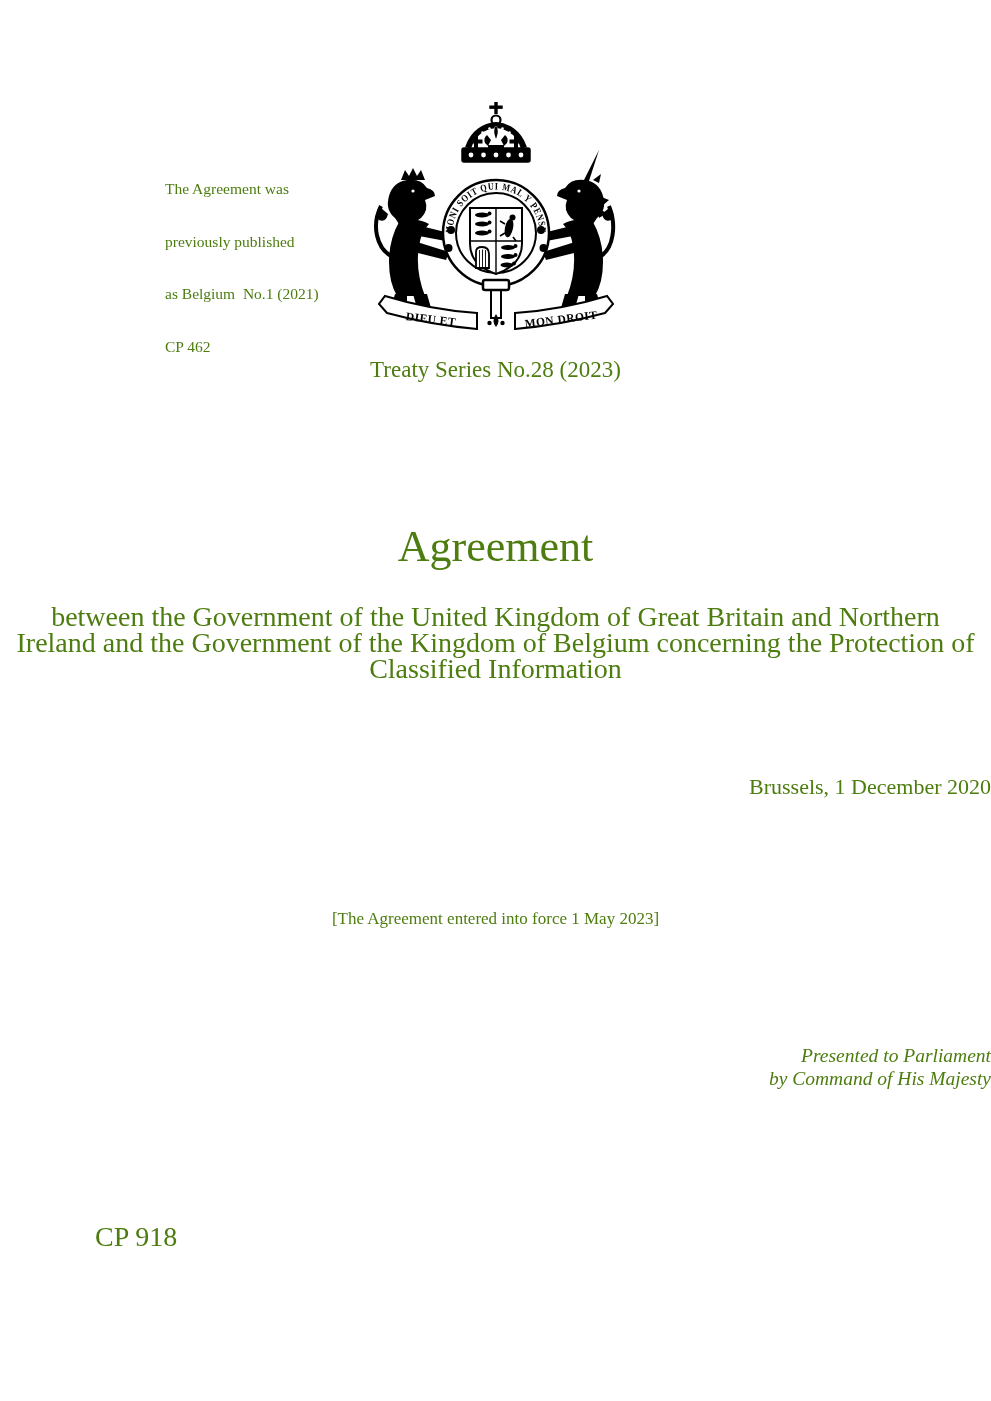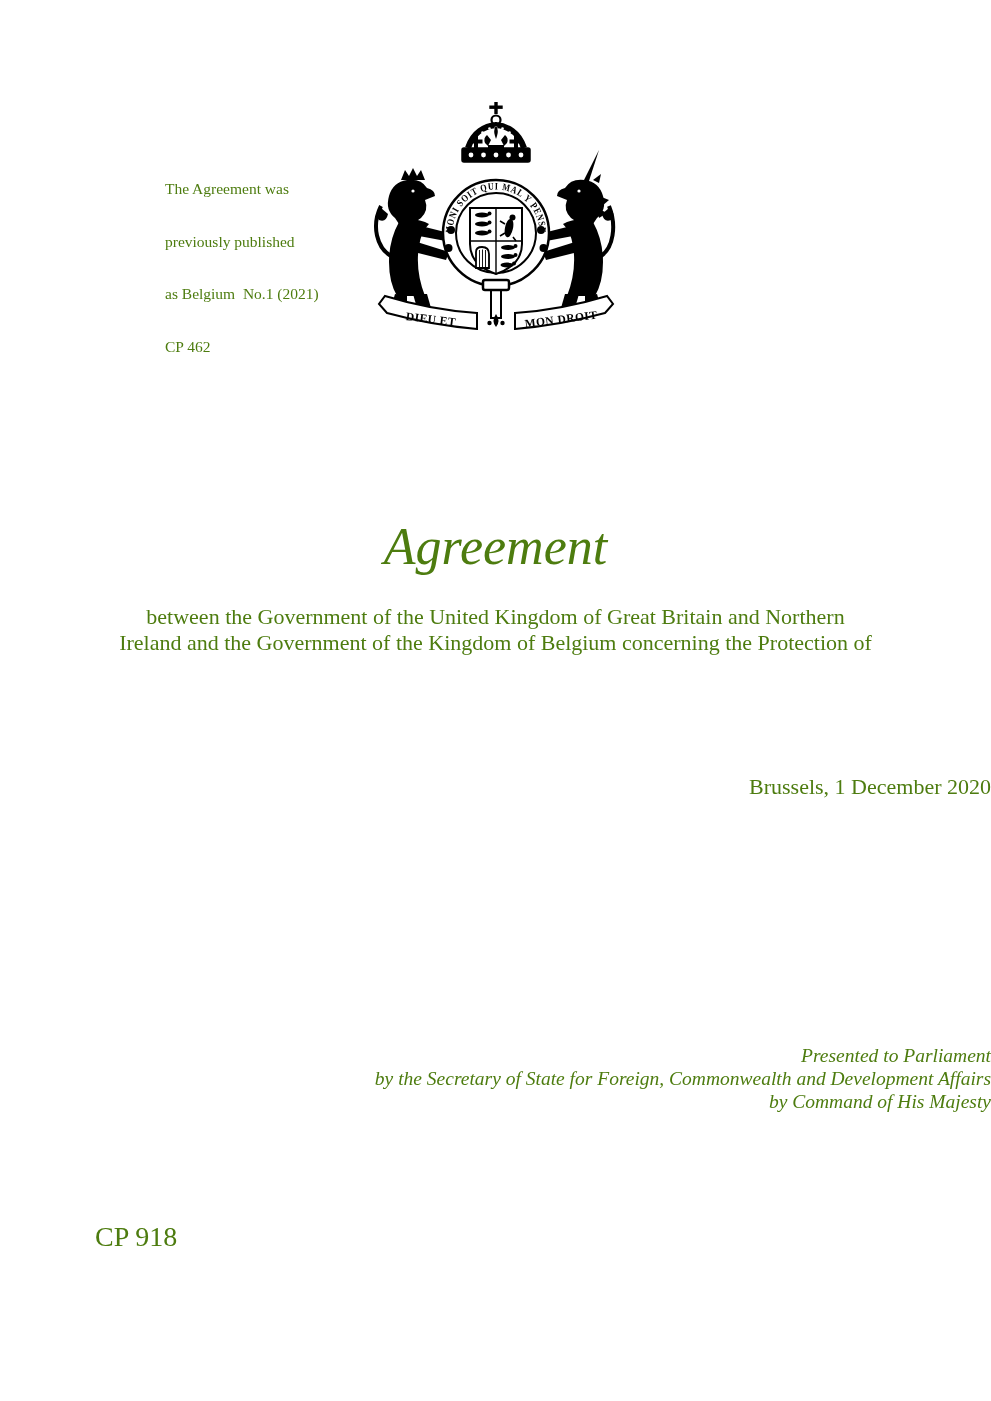--- a/index.html
+++ b/index.html
@@ -20,26 +20,26 @@
   .emblem {
     position:absolute; top:90px; left:50%; margin-left:-125px;
     width:250px; height:250px;
   }
   .series {
     position:absolute; top:356px; left:0; width:100%;
     text-align:center; font-size:23px; line-height:27px;
   }
   .main-title {
     position:absolute; top:518px; left:0; width:100%;
-    text-align:center; font-size:52px; line-height:57px;
-    font-weight:normal; margin:0;font-style:italic;
+    text-align:center; font-size:44px; line-height:57px;
+    font-weight:normal; margin:0;
   }
   .subtitle {
     position:absolute; top:604px; left:0; width:100%;
-    text-align:center; font-size:22px; line-height:26px;
+    text-align:center; font-size:28px; line-height:26px;
   }
   .subtitle div { white-space:nowrap; }
   .place-date {
     position:absolute; top:774px; left:0; width:100%;
     text-align:right; font-size:22px; line-height:25px;
   }
   .entry-force {
     position:absolute; top:909px; left:0; width:100%;
     text-align:center; font-size:17px; line-height:20px;
   }
@@ -199,32 +199,34 @@
 
       <g>
         <circle cx="80" cy="140" r="4"></circle>
         <circle cx="77.5" cy="158" r="4"></circle>
         <circle cx="170" cy="140" r="4"></circle>
         <circle cx="172.5" cy="158" r="4"></circle>
       </g>
     </svg>
   </div>
 
+  <div class="series">Treaty Series No.28 (2023)</div>
 
   <h1 class="main-title">Agreement</h1>
 
   <div class="subtitle">
     <div>between the Government of the United Kingdom of Great Britain and Northern</div>
     <div>Ireland and the Government of the Kingdom of Belgium concerning the Protection of</div>
+    <div>Classified Information</div>
   </div>
 
   <div class="place-date">Brussels, 1 December 2020</div>
 
+  <div class="entry-force">[The Agreement entered into force 1 May 2023]</div>
 
   <div class="presented">
     <div>Presented to Parliament</div>
-    <div>by the Secretary of State for Foreign, Commonwealth and Development Affairs</div>
     <div>by Command of His Majesty</div>
   </div>
 
   <div class="command-paper">CP 918</div>
 
 </div>
 
 </body></html>

